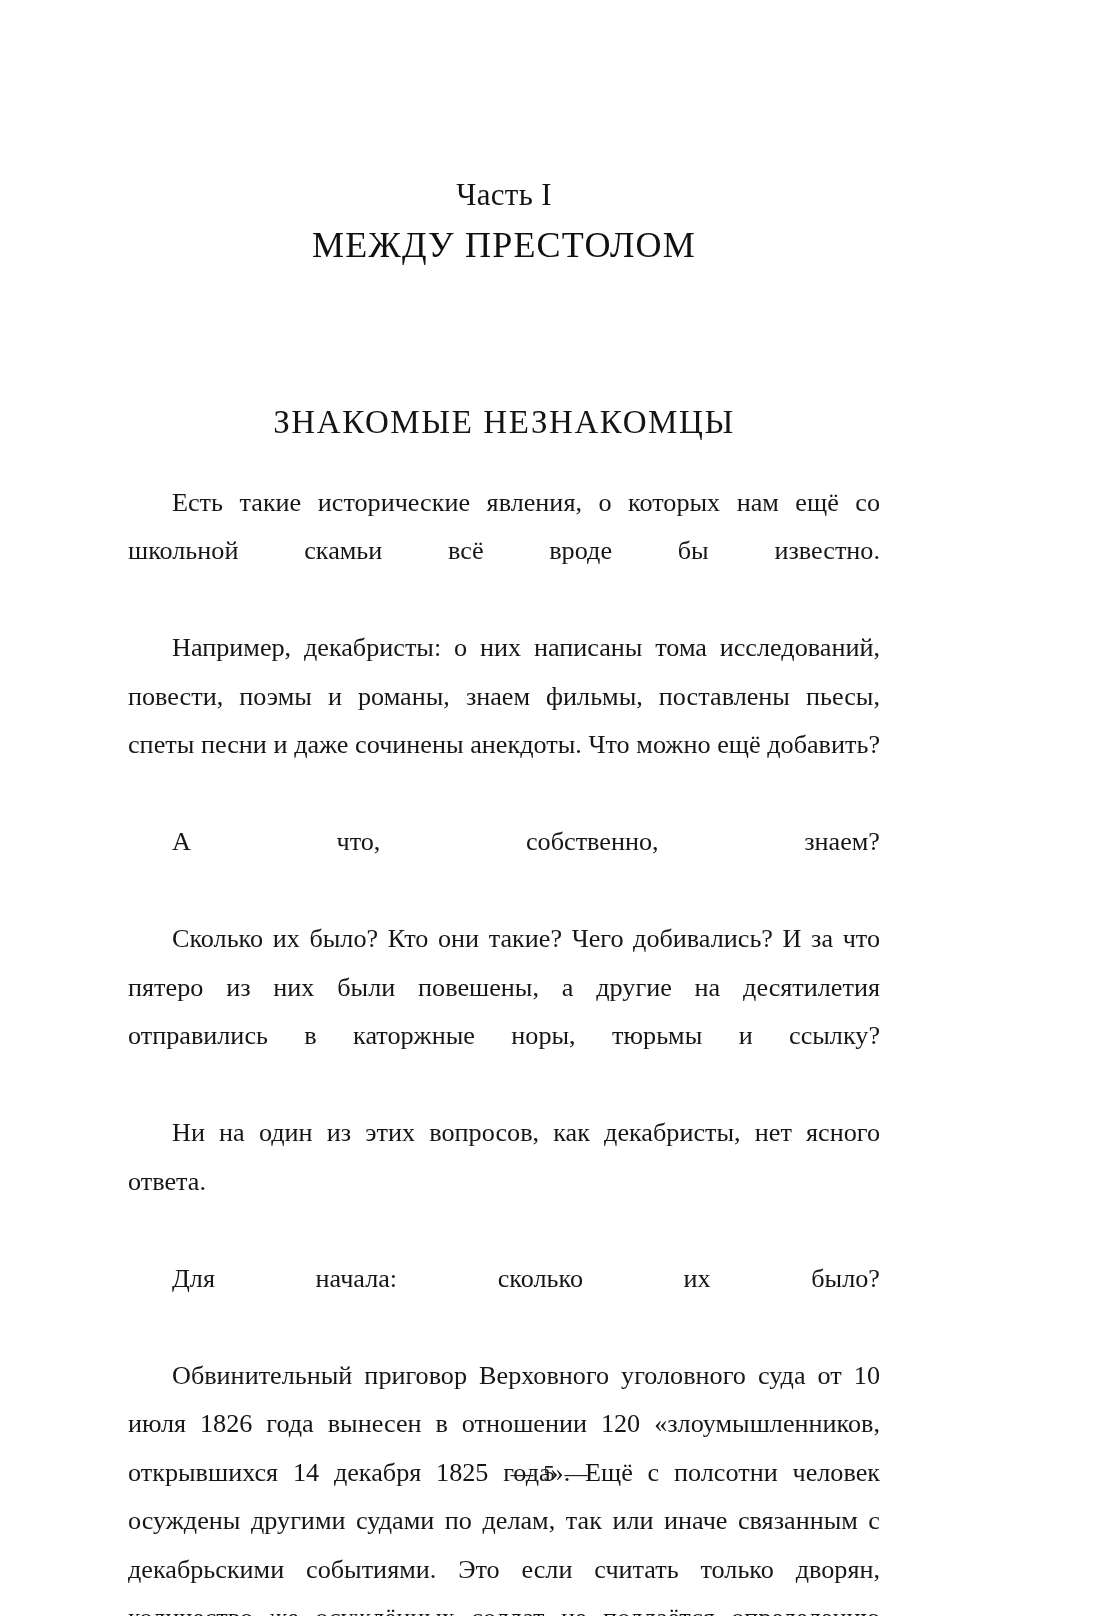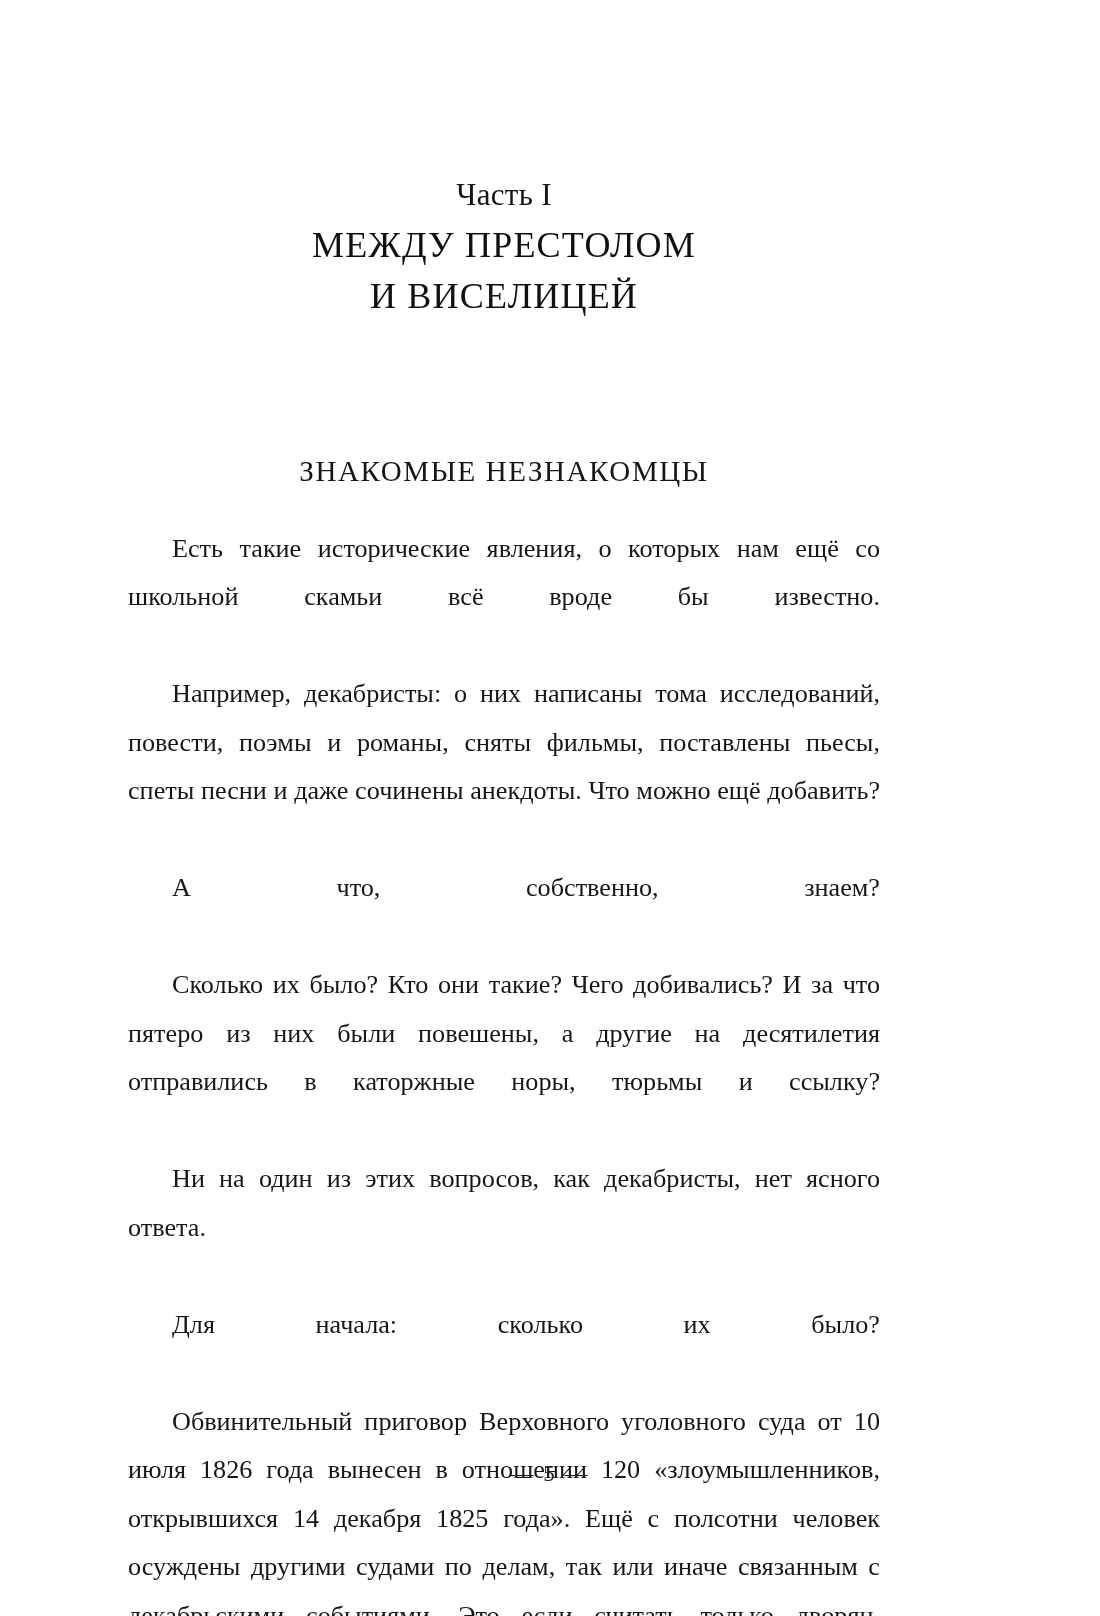--- a/index.html
+++ b/index.html
@@ -56,21 +56,21 @@
   }
   .part-title-line {
     display: block;
     white-space: nowrap;
   }
 
   
   .section-heading {
     margin-top: 132px;
     text-align: center;
-    font-size: 29px;
+    font-size: 33px;
     letter-spacing: 1.6px;
     line-height: 1.2;
     color: #151515;
   }
 
   
   .body-text {
     margin-top: 36px;
     font-size: 26.2px;
     line-height: 48.5px;
@@ -105,29 +105,28 @@
 </head>
 <body>
 
 <div class="page">
   <div class="content">
 
     <div class="part-block">
       <div class="part-label">Часть I</div>
       <div class="part-title">
         <span class="part-title-line">МЕЖДУ ПРЕСТОЛОМ</span>
-        <span class="part-title-line">И ВИСЕЛИЦЕЙ</span>
       </div>
     </div>
 
     <div class="section-heading">ЗНАКОМЫЕ НЕЗНАКОМЦЫ</div>
 
     <div class="body-text">
       <p>Есть такие исторические явления, о которых нам ещё со школьной скамьи всё вроде бы известно.</p>
-      <p>Например, декабристы: о них написаны тома исследований, повести, поэмы и романы, сняты фильмы, поставлены пьесы, спеты песни и даже сочинены анекдоты. Что можно ещё добавить?</p>
+      <p>Например, декабристы: о них написаны тома исследований, повести, поэмы и романы, знаем фильмы, поставлены пьесы, спеты песни и даже сочинены анекдоты. Что можно ещё добавить?</p>
       <p>А что, собственно, знаем?</p>
       <p>Сколько их было? Кто они такие? Чего добивались? И за что пятеро из них были повешены, а другие на десятилетия отправились в каторжные норы, тюрьмы и ссылку?</p>
       <p>Ни на один из этих вопросов, как декабристы, нет ясного ответа.</p>
       <p>Для начала: сколько их было?</p>
       <p>Обвинительный приговор Верховного уголовного суда от 10 июля 1826 года вынесен в отношении 120 «злоумышленников, открывшихся 14 декабря 1825 года». Ещё с полсотни человек осуждены другими судами по делам, так или иначе связанным с декабрьскими событиями. Это если считать только дворян, количество же осуждённых солдат не поддаётся определению (среди них, заметим, некоторое, и тоже не вполне ясное, количество бывших офицеров, разжалованных в солдаты). Наказаниям помимо суда — заключению на гауптвахте, ссылке в свои имения, переводу</p>
     </div>
 
   </div>
 
   <div class="page-number">— 5 —</div>

